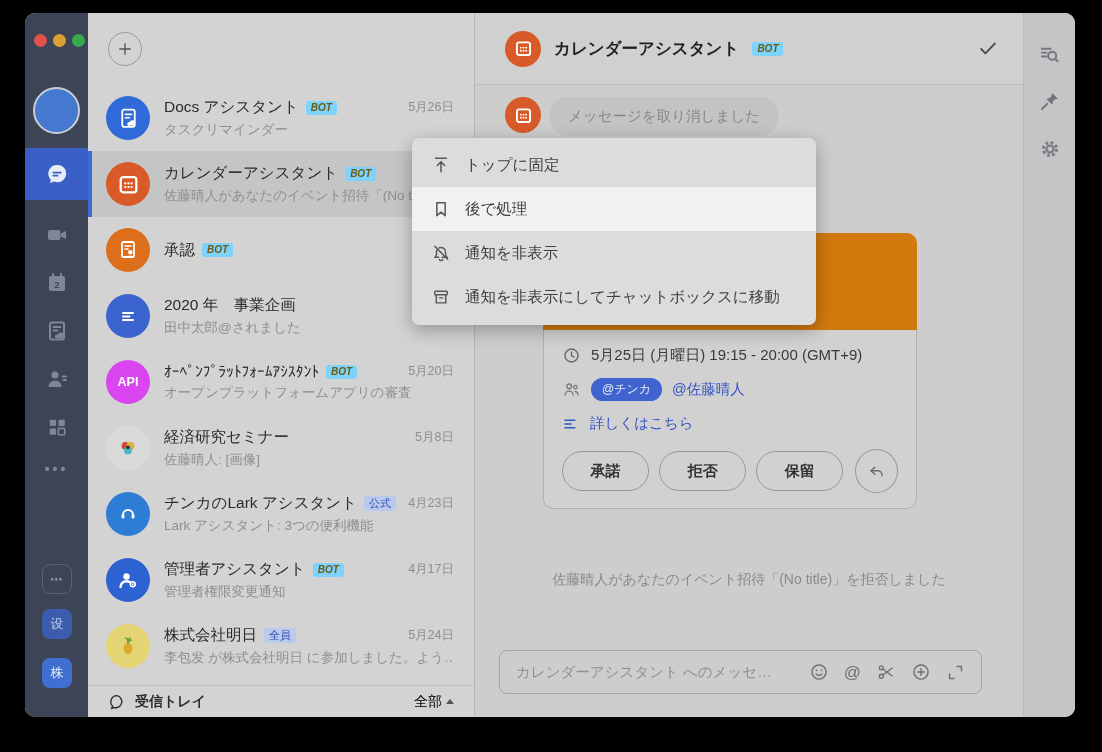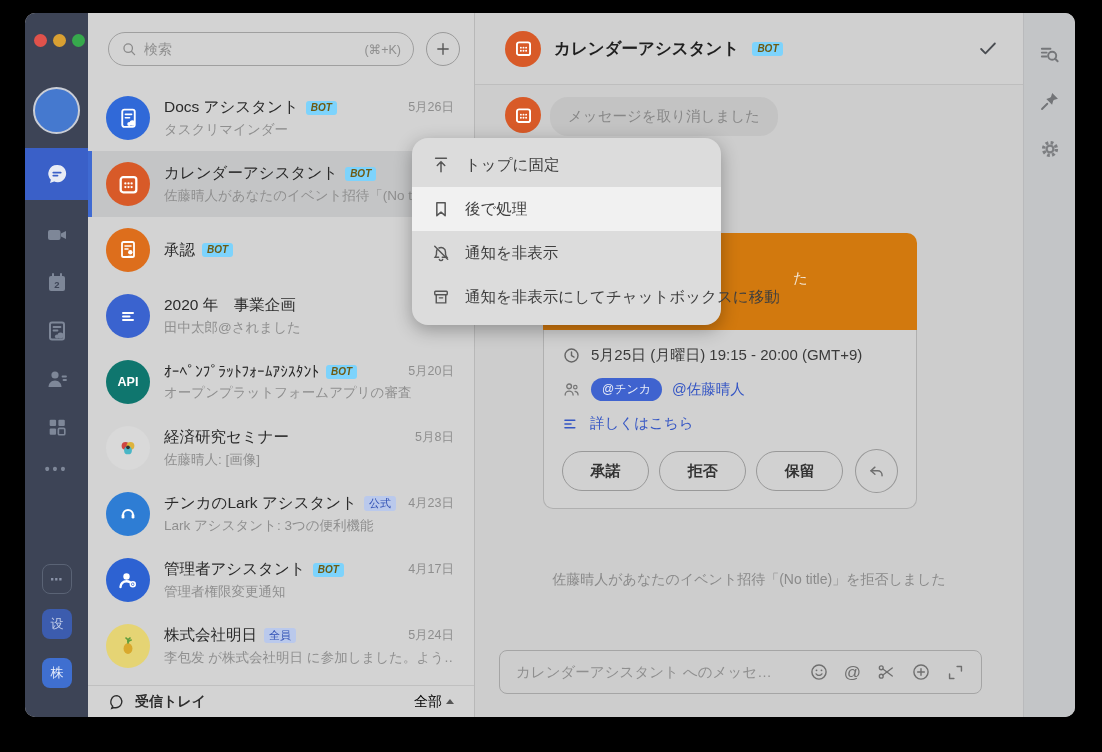--- a/index.html
+++ b/index.html
@@ -102,22 +102,22 @@
                     font-size:14.5px; color:#444; font-family:inherit; min-width:0; }
   .composer input::placeholder { color:#8f8f8f; }
   .cmp-icons { display:flex; align-items:center; gap:15px; color:#6f6f6f; flex:none; }
   .at-glyph { font-size:17px; font-weight:500; color:#6f6f6f; line-height:1; }
 
   
   .minirail { width:52px; flex:none; background:#c3c5c7; border-left:1px solid #b9babc;
               display:flex; flex-direction:column; align-items:center; padding-top:30px; gap:24px; }
 
   
-  .ctx-menu { position:absolute; left:387px; top:125px; width:309px; z-index:50;
-              background:#dcdcdc; border-radius:16px; padding:5px 0 6px;
+  .ctx-menu { position:absolute; left:387px; top:125px; width:404px; z-index:50;
+              background:#dcdcdc; border-radius:7px; padding:5px 0 6px;
               box-shadow:0 5px 18px rgba(0,0,0,.3); }
   .ctx-item { height:44px; display:flex; align-items:center; gap:14px; padding:0 19px;
               font-size:15.5px; color:#3f3f3f; white-space:nowrap; }
   .ctx-item.hl { background:#f1f1f1; }
   .ctx-item svg { flex:none; }
   svg { display:block; }
 </style>
 </head>
 <body>
 
@@ -183,28 +183,20 @@
     <div class="ws-box ws-a" style="top:596px">
       <span>设</span>
     </div>
     <div class="ws-box ws-b" style="top:645px">
       <span>株</span>
     </div>
   </div>
 
   <div class="list">
     <div class="list-head">
-      <div class="searchbar">
-        <svg width="16" height="16" viewBox="0 0 20 20">
-          <circle cx="9" cy="9" r="5.3" fill="none" stroke="#8a8a8a" stroke-width="1.6"></circle>
-          <path d="M13.2 13.2L17 17" stroke="#8a8a8a" stroke-width="1.6" stroke-linecap="round"></path>
-        </svg>
-        <input placeholder="検索" style="">
-        <span class="shortcut">(⌘+K)</span>
-      </div>
       <button class="plusbtn">
         <svg width="16" height="16" viewBox="0 0 20 20">
           <path d="M10 3.5v13M3.5 10h13" stroke="#555" stroke-width="1.7" stroke-linecap="round"></path>
         </svg>
       </button>
     </div>
 
     <div class="chat-item">
       <div class="avatar" style="background:#3069d8">
         <svg width="25" height="25" viewBox="0 0 24 24">
@@ -270,21 +262,21 @@
       </div>
       <div class="ci-main">
         <div class="ci-top">
           <span class="ci-name">2020 年　事業企画</span>
         </div>
         <div class="ci-prev">田中太郎@されました</div>
       </div>
     </div>
 
     <div class="chat-item">
-      <div class="avatar" style="background:#0f766e;font-size:12.5px">API</div>
+      <div class="avatar" style="background:#d946ef;font-size:12.5px">API</div>
       <div class="ci-main">
         <div class="ci-top">
           <span class="ci-name">ｵｰﾍﾟﾝﾌﾟﾗｯﾄﾌｫｰﾑｱｼｽﾀﾝﾄ</span>
           <span class="badge bot">BOT</span>
           <span class="ci-date">5月20日</span>
         </div>
         <div class="ci-prev">オープンプラットフォームアプリの審査</div>
       </div>
     </div>
 

